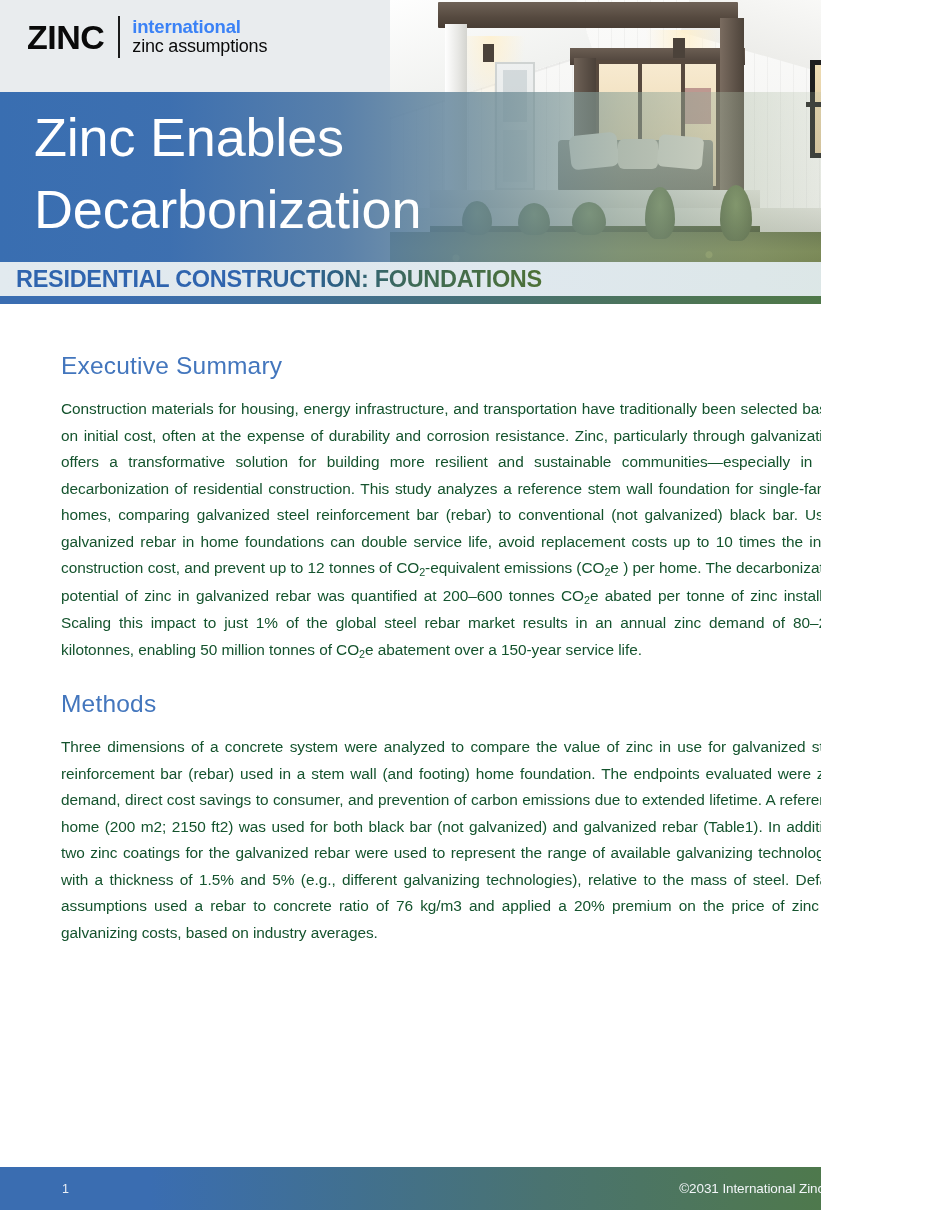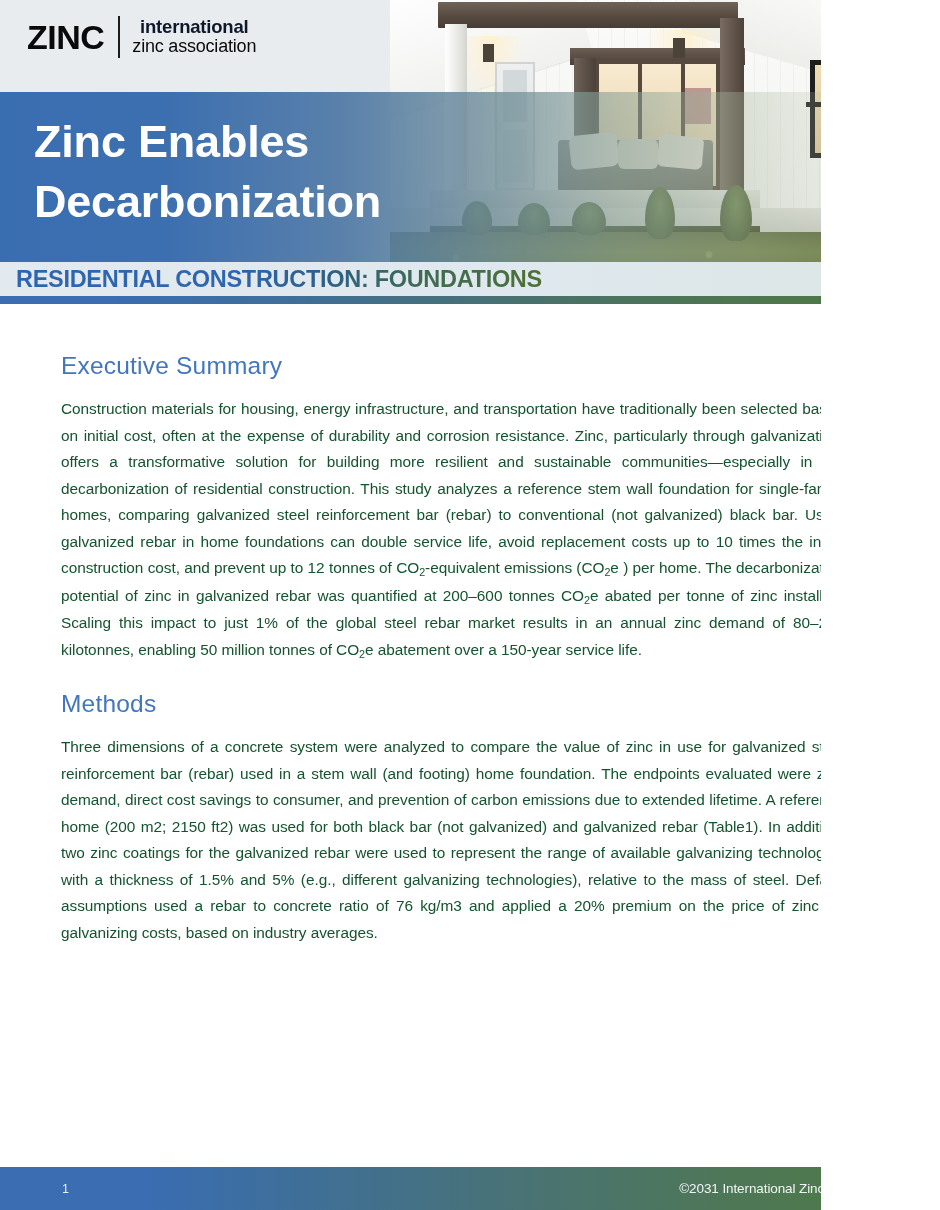--- a/index.html
+++ b/index.html
@@ -186,25 +186,25 @@
       rgba(78,120,165,0.93) 36%,
       rgba(110,140,152,0.80) 52%,
       rgba(140,162,150,0.58) 66%,
       rgba(170,185,160,0.34) 80%,
       rgba(190,200,175,0.12) 92%,
       rgba(200,208,185,0.00) 100%);
   }
   .title-text {
     position: absolute;
     left: 34px;
-    top: 20px;
+    top: 10px;
     color: #ffffff;
-    font-size: 45px;
+    font-size: 54px;
     line-height: 1.33;
-    font-weight: 700;
+    font-weight: 400;
     letter-spacing: -0.2px;
     white-space: pre-line;
   }
 
   
   .subtitle-bar {
     position: absolute;
     left: 0; top: 262px;
     width: 940px;
     height: 34px;
@@ -306,23 +306,22 @@
   .logo-divider {
     width: 2px;
     height: 42px;
     background: #1b1b1b;
     margin: 0 12px 0 14px;
   }
   .logo-words { line-height: 1.08; }
   .logo-line1 {
     font-size: 18.5px;
     font-weight: bold;
-    color: #0f172a;
+    color: #3b82f6;
     letter-spacing: -0.2px;
-    text-align: center;
   }
   .logo-line2 {
     font-size: 18px;
     font-weight: 400;
     color: #0a0a0a;
     letter-spacing: -0.2px;
   }
 </style>
 </head>
 <body>
@@ -366,21 +365,21 @@
       <div class="shrub" style="left:330px; width:32px; height:56px; bottom:56px;"></div>
       <div class="shrub" style="left:508px; width:36px; height:60px; bottom:56px;"></div>
     </div>
   </div>
 
   <div class="logo">
     <div class="logo-zinc">ZINC</div>
     <div class="logo-divider"></div>
     <div class="logo-words">
       <div class="logo-line1">international</div>
-      <div class="logo-line2">zinc association</div>
+      <div class="logo-line2">zinc assumptions</div>
     </div>
   </div>
 
   <div class="title-banner">
     <div class="title-text">Zinc Enables
 Decarbonization</div>
   </div>
 
   <div class="subtitle-bar">
     <div class="subtitle-text">RESIDENTIAL CONSTRUCTION: FOUNDATIONS</div>

